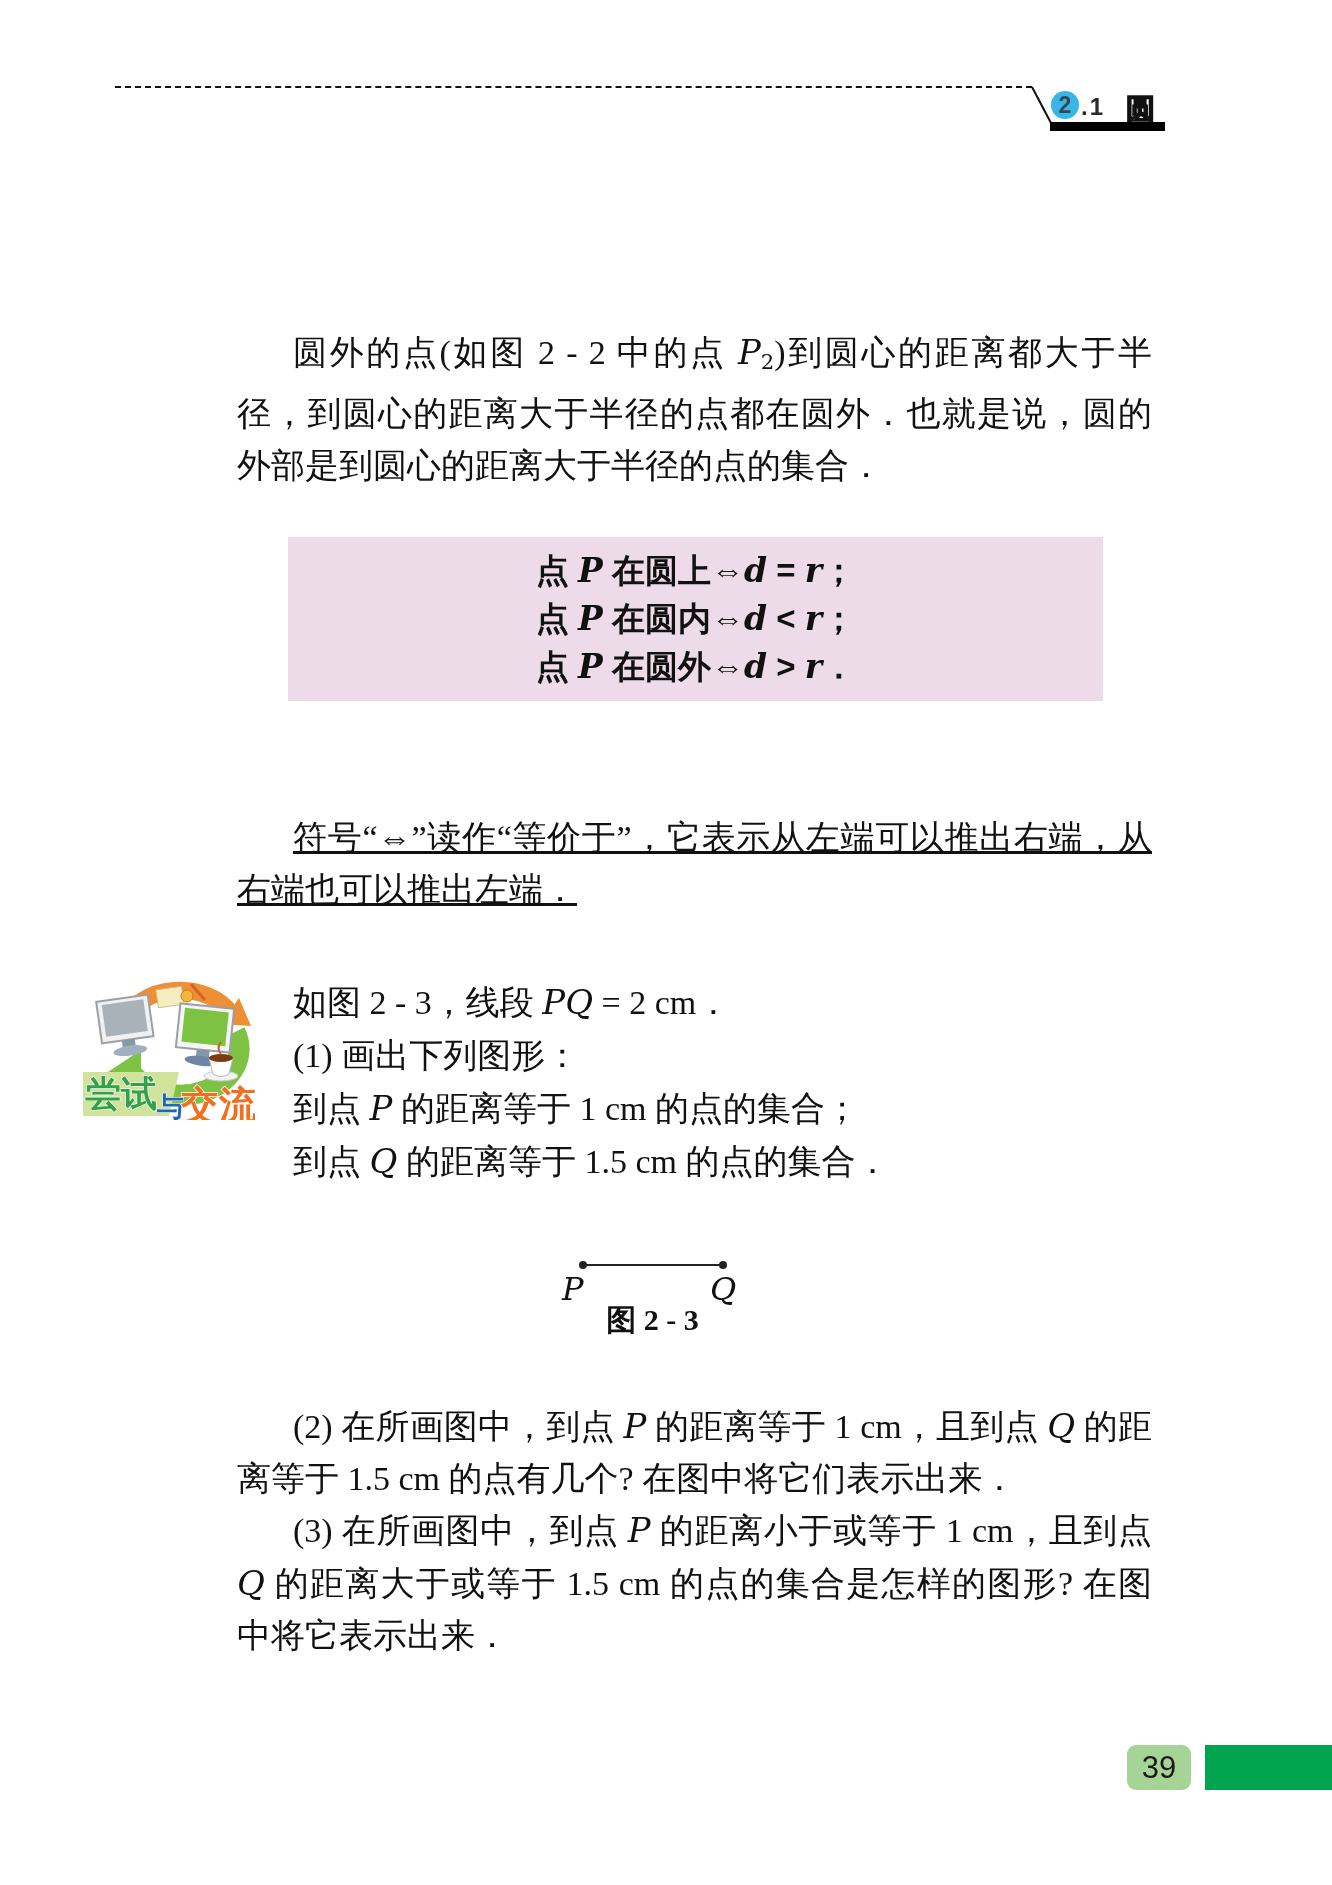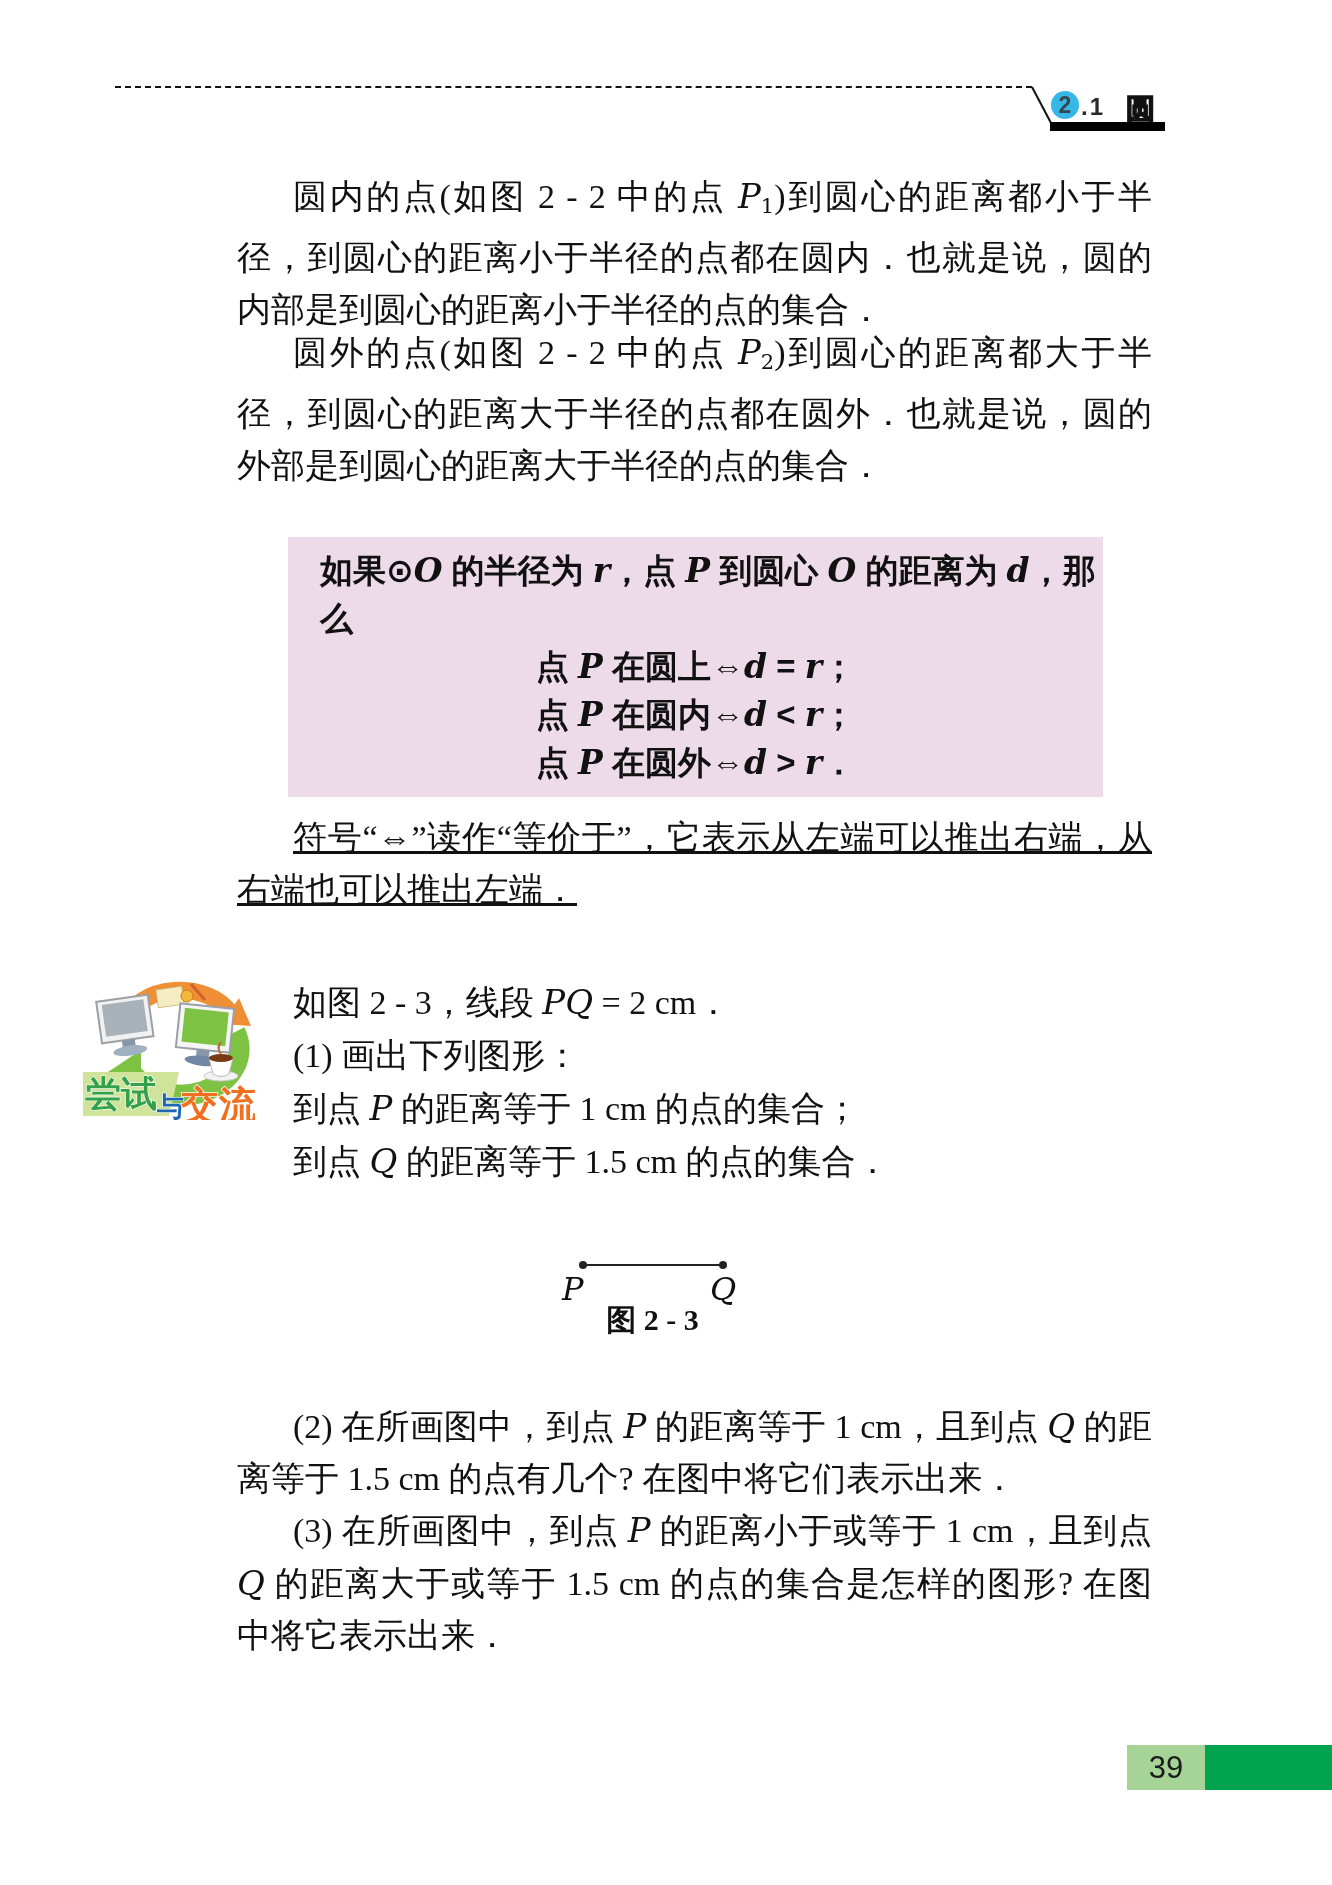--- a/index.html
+++ b/index.html
@@ -43,45 +43,43 @@
   .act-text .aline{white-space:nowrap;}
 
   
   .fig-line{position:absolute;left:583px;top:1264px;width:140px;height:2px;background:#222;}
   .fig-dot{position:absolute;width:8px;height:8px;border-radius:50%;background:#222;}
   .fig-label{position:absolute;font-family:"DejaVu Serif",serif;font-style:italic;font-size:32px;color:#111;}
   .fig-caption{position:absolute;left:480px;top:1300px;width:345px;text-align:center;
         font-size:30px;font-weight:bold;}
 
   
-  .pg-light{position:absolute;left:1127px;top:1745px;width:78px;height:45px;background:#a6d396;
+  .pg-light{position:absolute;left:1127px;top:1745px;width:64px;height:45px;background:#a6d396;
         font-family:"Liberation Sans",sans-serif;font-size:31px;color:#1b1b1b;
-        display:flex;align-items:center;justify-content:center;}
+        display:flex;align-items:center;justify-content:center;border-radius:9px;}
   .pg-dark{position:absolute;left:1205px;top:1745px;width:127px;height:45px;background:#00a44f;}
 </style>
 </head>
 <body>
 
 <div class="page">
 
   <div class="hdr-dash"></div>
   <svg class="hdr-diag" width="26" height="42">
     <line x1="2" y1="3" x2="21" y2="39" stroke="#111" stroke-width="2"></line>
   </svg>
   <div class="hdr-num-circle">2</div>
   <div class="hdr-sub">.1</div>
   <div class="hdr-title">圆</div>
   <div class="hdr-bar"></div>
 
-  <div class="para" id="para-inside"><span>圆内的点(如图 2 - 2 中的点 </span><span class="seg-i">P</span><span class="seg-sub">1</span><span>)到圆心的距离都小于半径，到圆心的距离小于半径的点都在圆内．也就是说，圆的内部是到圆心的距离小于半径的点的集合．</span></div>
 
   <div class="para" id="para-outside"><span>圆外的点(如图 2 - 2 中的点 </span><span class="seg-i">P</span><span class="seg-sub">2</span><span>)到圆心的距离都大于半径，到圆心的距离大于半径的点都在圆外．也就是说，圆的外部是到圆心的距离大于半径的点的集合．</span></div>
 
   <div class="hbox">
-    <div class="intro"><span>如果⊙</span><span class="seg-bi">O</span><span> 的半径为 </span><span class="seg-bi">r</span><span>，点 </span><span class="seg-bi">P</span><span> 到圆心 </span><span class="seg-bi">O</span><span> 的距离为 </span><span class="seg-bi">d</span><span>，那么</span></div>
     <div class="formula"><span>点 </span><span class="seg-bi">P</span><span> 在圆上⇔</span><span class="seg-bi">d</span><span> = </span><span class="seg-bi">r</span><span>；</span></div>
     <div class="formula"><span>点 </span><span class="seg-bi">P</span><span> 在圆内⇔</span><span class="seg-bi">d</span><span> &lt; </span><span class="seg-bi">r</span><span>；</span></div>
     <div class="formula"><span>点 </span><span class="seg-bi">P</span><span> 在圆外⇔</span><span class="seg-bi">d</span><span> &gt; </span><span class="seg-bi">r</span><span>．</span></div>
   </div>
 
   <div class="para" id="para-equiv"><span>符号“⇔”读作“等价于”，它表示从左端可以推出右端，从右端也可以推出左端．</span></div>
 
   <svg class="act-icon" viewBox="0 0 172 150">
 
     <path d="M42 52 A56 40 0 0 1 148 44" fill="none" stroke-width="17" stroke="#ef8f35"></path>

